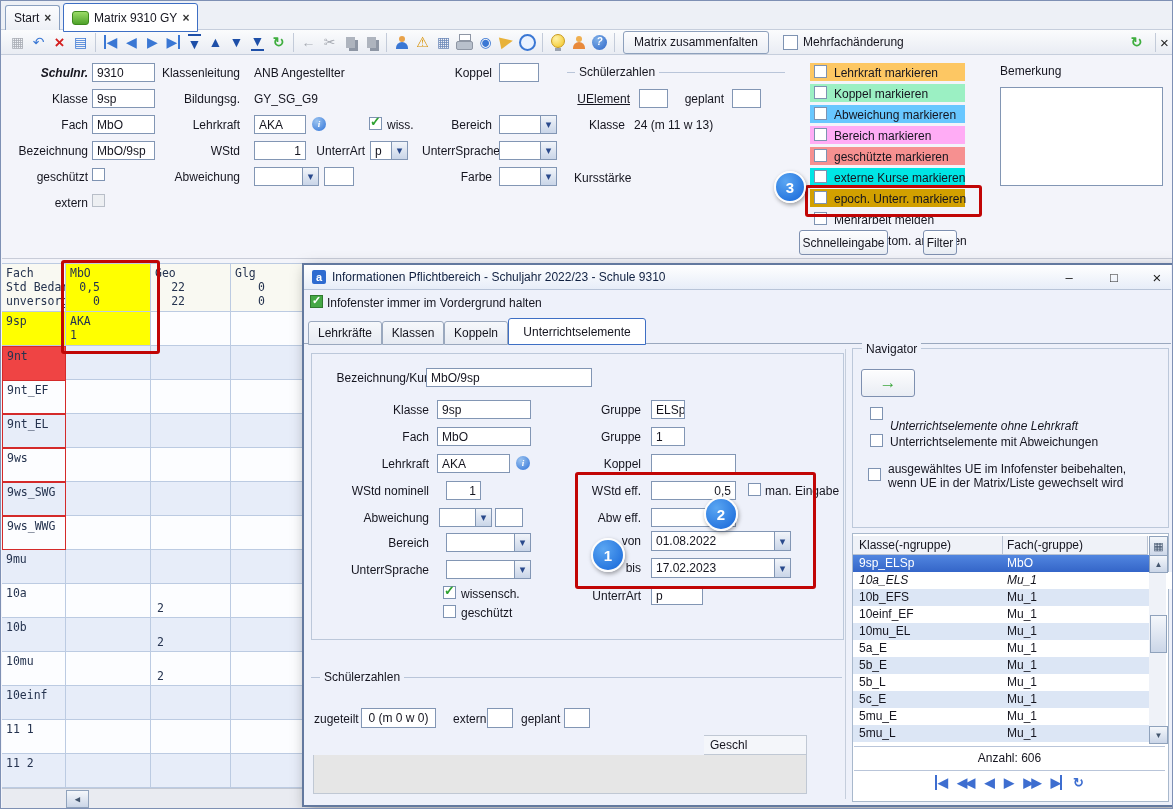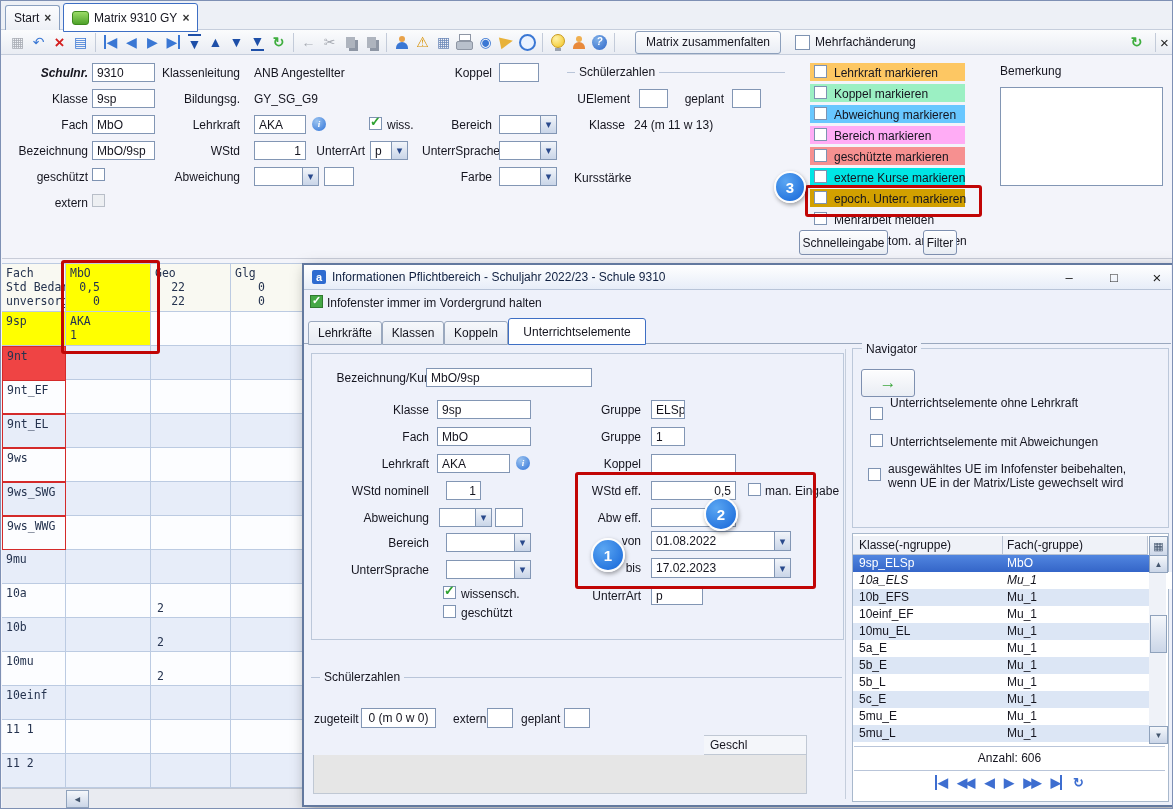--- a/index.html
+++ b/index.html
@@ -152,21 +152,21 @@
     <span class="ti">
         <span>
           <i class="phead" style="background:#F0B050;"></i>
           <i class="pbody" style="background:#E8893A;"></i>
         </span>
       </span>
     <span class="ti">
         <i class="helpc">?</i>
       </span>
     <span class="tsep"></span>
-    <span class="tbtn" style="margin-left:16px;">Matrix zusammenfalten</span>
+    <span class="tbtn" style="margin-left:4px;">Matrix zusammenfalten</span>
     <span style="display:inline-flex;align-items:center;gap:5px;margin-left:14px;">
       <span style="width:13px;height:13px;background:#fff;border:1px solid #7E93B2;display:inline-block;"></span>
       <span>Mehrfachänderung</span>
     </span>
     <span class="ti green" style="position:absolute;left:1125px;">↻</span>
     <span class="tsep" style="position:absolute;left:1150px;"></span>
     <span class="ti" style="position:absolute;left:1153px;font-size:15px;color:#222;">×</span>
   </div>
 
   <div class="A" style="left:1px;top:54px;width:1170px;height:204px;background:#F3F4FA;border-bottom:1px solid #C8CCD8;">
@@ -206,21 +206,21 @@
     <span class="fld" style="left:497px;top:8px;width:40px;height:19px;"></span>
     <span class="lbl" style="left:420px;top:63px;width:70px;">Bereich</span>
     <span class="fld dd" style="left:497px;top:60px;width:58px;height:19px;"></span>
     <span class="lbl" style="left:420px;top:89px;width:70px;">UnterrSprache</span>
     <span class="fld dd" style="left:497px;top:86px;width:58px;height:19px;"></span>
     <span class="lbl" style="left:420px;top:115px;width:70px;">Farbe</span>
     <span class="fld dd" style="left:497px;top:112px;width:58px;height:19px;"></span>
 
     <span class="grpline" style="left:565px;top:17px;width:218px;"></span>
     <span class="legend" style="left:573px;top:10px;background:#F3F4FA;">Schülerzahlen</span>
-    <span class="lbl" style="left:562px;top:37px;width:66px;">UElement</span>
+    <span class="lbl" style="left:562px;top:37px;width:66px;text-decoration:underline;">UElement</span>
     <span class="fld" style="left:637px;top:34px;width:29px;height:19px;"></span>
     <span class="lbl" style="left:672px;top:37px;width:50px;">geplant</span>
     <span class="fld" style="left:730px;top:34px;width:29px;height:19px;"></span>
     <span class="lbl" style="left:575px;top:63px;width:48px;">Klasse</span>
     <span class="lbl-l" style="left:632px;top:63px;">24 (m 11 w 13)</span>
     <span class="lbl-l" style="left:572px;top:116px;">Kursstärke</span>
 
     <div class="swatch" style="left:808px;top:8px;width:155px;background:#FDC763;"></div>
     <div class="swatch" style="left:808px;top:29px;width:155px;background:#9BF0C3;"></div>
     <div class="swatch" style="left:808px;top:50px;width:155px;background:#68C7FF;"></div>
@@ -384,21 +384,21 @@
 
     <div class="A" style="left:400px;top:470px;width:103px;height:20px;background:#F4F6FA;border:1px solid #C0C8D4;border-left:none;padding:2px 6px;">Geschl</div>
     <div class="A" style="left:9px;top:490px;width:494px;height:39px;background:#E6E6E6;border:1px solid #C0C8D4;border-top:none;"></div>
 
     <div class="vline" style="left:541px;top:84px;height:450px;background:#C5CEDC;"></div>
 
     <div class="grpbox" style="left:548px;top:83px;width:315px;height:178px;"></div>
     <span class="legend" style="left:558px;top:77px;background:#EEF1FA;">Navigator</span>
     <span class="btn" style="left:557px;top:104px;width:52px;height:26px;font-size:17px;color:#3FA83F;font-weight:bold;">→</span>
     <span class="cb" style="left:566px;top:142px;"></span>
-    <span class="lbl-l" style="left:586px;top:131px;">Unterrichtselemente ohne Lehrkraft</span>
+    <span class="lbl-l" style="left:586px;top:154px;font-style:italic;">Unterrichtselemente ohne Lehrkraft</span>
     <span class="cb" style="left:566px;top:169px;"></span>
     <span class="lbl-l" style="left:586px;top:170px;">Unterrichtselemente mit Abweichungen</span>
     <span class="cb" style="left:564px;top:203px;"></span>
     <span class="lbl-l" style="left:584px;top:197px;white-space:pre-line;line-height:14px;">ausgewähltes UE im Infofenster beibehalten,
 wenn UE in der Matrix/Liste gewechselt wird</span>
 
     <div class="grpbox" style="left:548px;top:268px;width:315px;height:267px;border-color:#A8B8CC;background:#FFFFFF;"></div>
     <div class="A" style="left:549px;top:271px;width:150px;height:19px;background:#EFF2F8;border-right:1px solid #B8C2D2;border-bottom:1px solid #B8C2D2;padding:2px 6px;">Klasse(-ngruppe)</div>
     <div class="A" style="left:699px;top:271px;width:145px;height:19px;background:#EFF2F8;border-right:1px solid #B8C2D2;border-bottom:1px solid #B8C2D2;padding:2px 4px;">Fach(-gruppe)</div>
     <div class="sbtn" style="left:845px;top:271px;width:17px;height:19px;font-size:11px;color:#44566E;">▦</div>

